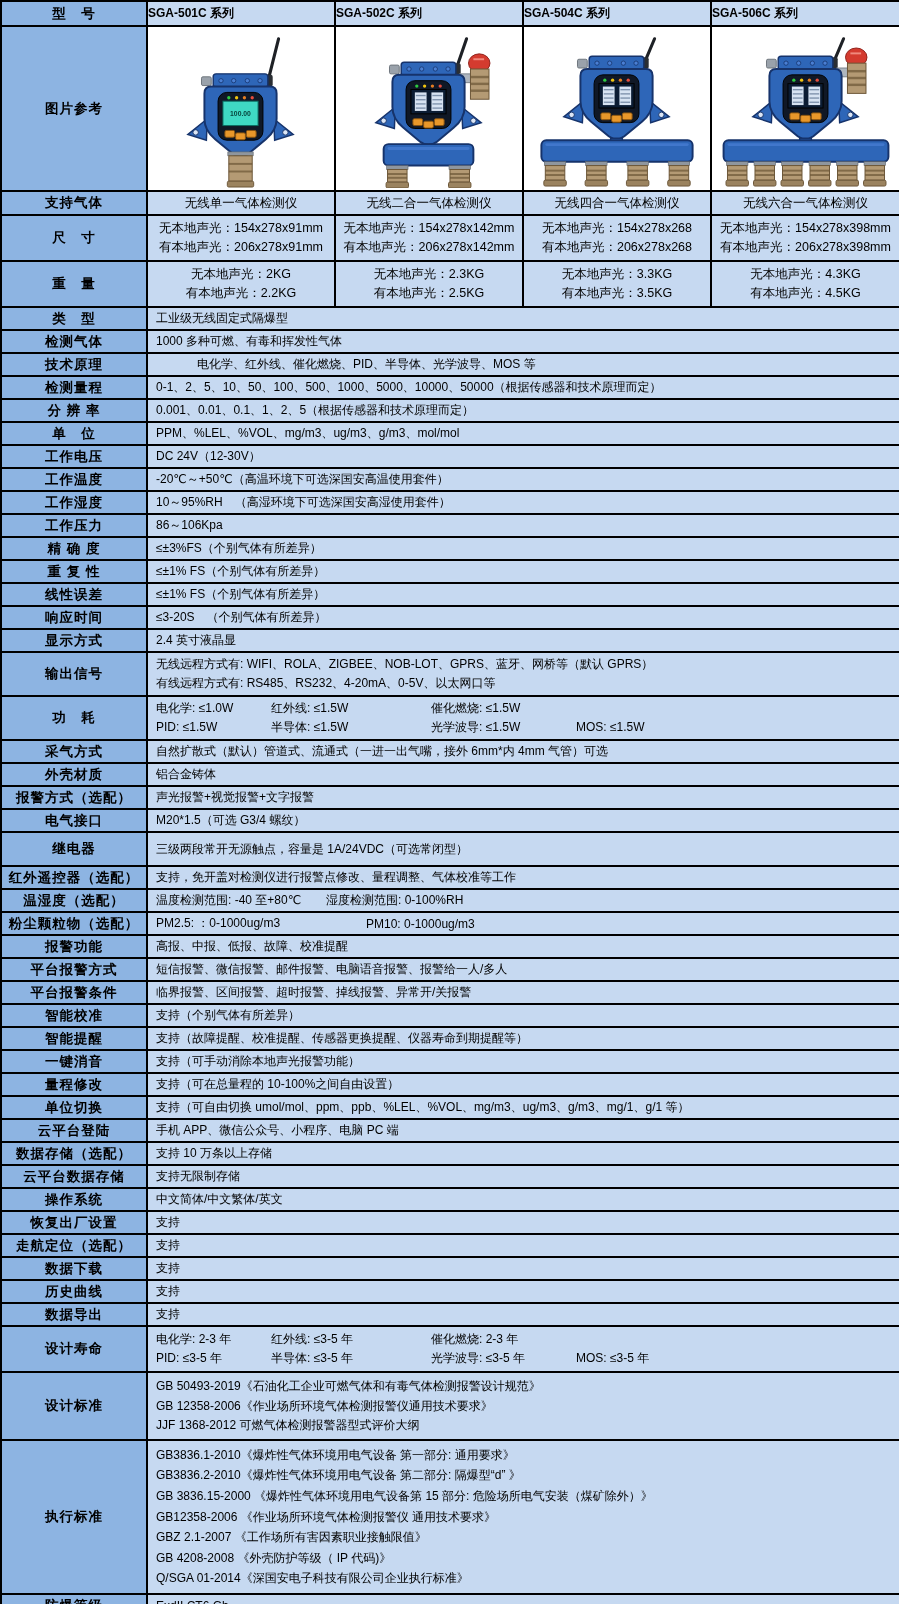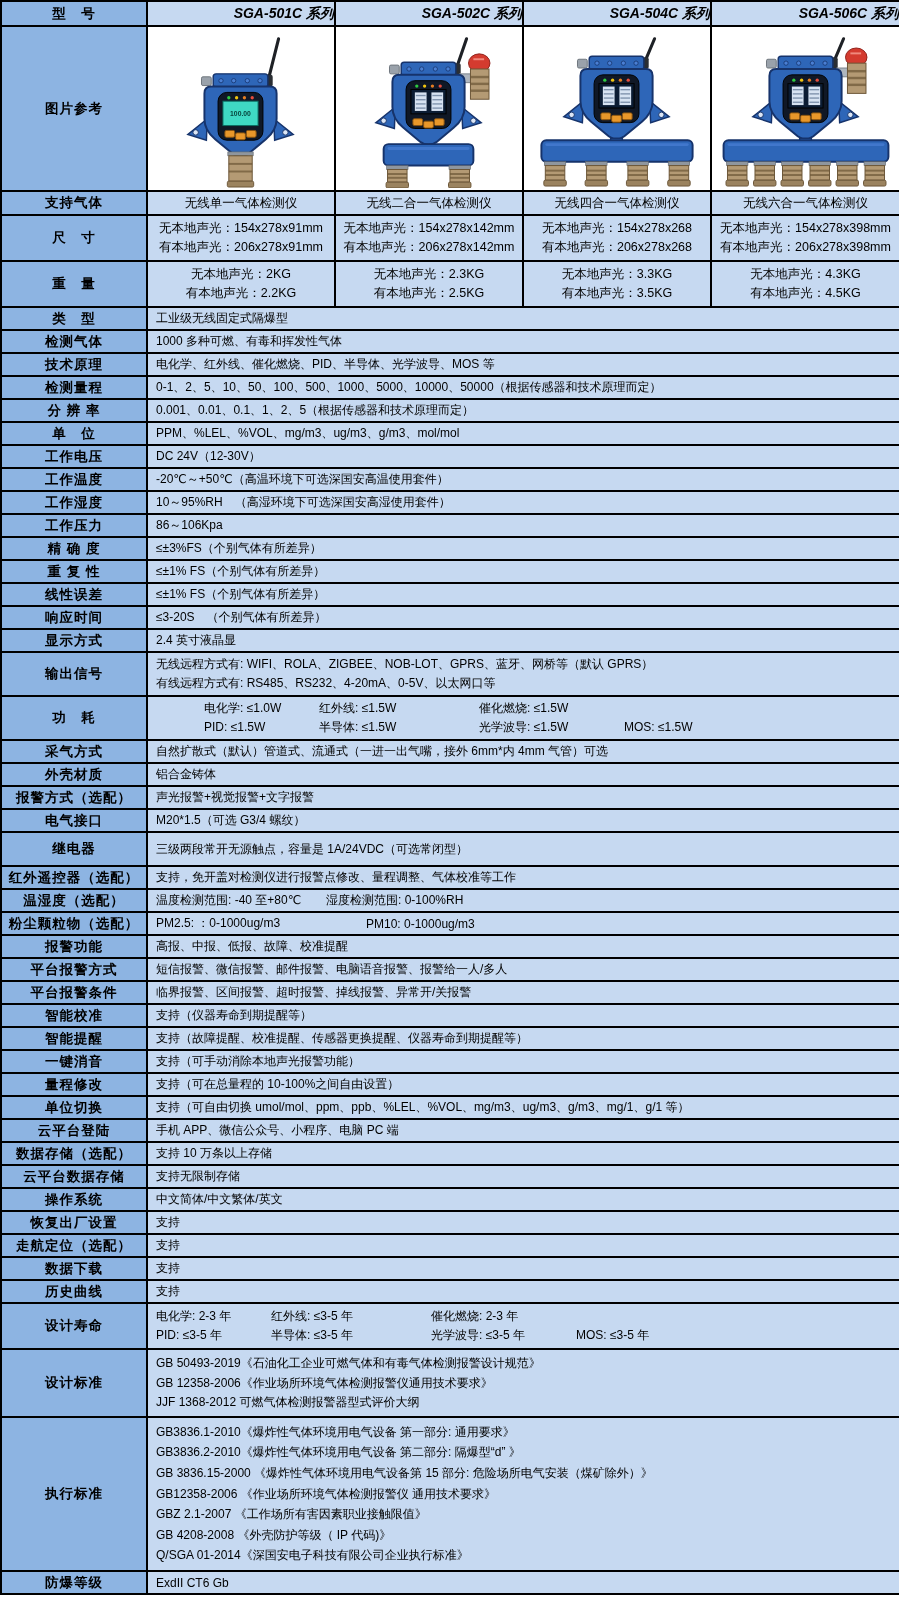--- a/index.html
+++ b/index.html
@@ -2,21 +2,21 @@
 <html style="--label-bg: #8DB4E2; --value-bg: #C6D9F1;"><head>
 <meta charset="utf-8">
 <style>
   html,body{margin:0;padding:0;background:#fff;}
   body{width:899px;font-family:"Liberation Sans","DejaVu Sans",sans-serif;color:#000;}
   table{border-collapse:collapse;table-layout:fixed;width:899px;}
   td{border:2px solid #000;overflow:hidden;padding:0;vertical-align:middle;}
   td.label-cell{background:var(--label-bg);text-align:center;font-weight:700;font-size:13.5px;letter-spacing:1px;padding:0 2px;}
   td.value-cell{background:var(--value-bg);font-size:12px;}
   td.grid-cell{background:var(--value-bg);font-size:12.5px;text-align:center;}
-  td.model-cell{background:var(--value-bg);font-weight:700;font-size:14px;text-align:right;font-style:italic;}
+  td.model-cell{background:var(--value-bg);font-weight:700;font-size:12px;text-align:left;}
   td.img-cell{background:#fff;text-align:center;}
   .cell-lines{display:flex;flex-direction:column;justify-content:space-evenly;height:100%;}
   .value-cell .line{display:flex;align-items:center;padding-left:8px;white-space:nowrap;}
   .grid-cell .line{justify-content:center;padding-left:0;display:flex;align-items:center;white-space:nowrap;}
   .seg{display:inline-block;text-align:left;}
   svg{display:block;margin:0 auto;}
 </style>
 </head>
 <body>
 
@@ -434,21 +434,21 @@
             <div class="cell-lines" style="height: 17px;">
               <div class="line">
                 <span class="seg">1000 多种可燃、有毒和挥发性气体</span>
               </div>
             </div>
           </td>
         </tr>
         <tr>
           <td class="label-cell" style="height: 21px;">技术原理</td>
           <td class="value-cell" colspan="4" style="height: 21px;">
-            <div class="cell-lines" style="height: 17px;">
+            <div class="cell-lines" style="height: 17px; padding-left: 41px;">
               <div class="line">
                 <span class="seg">电化学、红外线、催化燃烧、PID、半导体、光学波导、MOS 等</span>
               </div>
             </div>
           </td>
         </tr>
         <tr>
           <td class="label-cell" style="height: 21px;">检测量程</td>
           <td class="value-cell" colspan="4" style="height: 21px;">
             <div class="cell-lines" style="height: 17px;">
@@ -577,21 +577,21 @@
               </div>
               <div class="line">
                 <span class="seg">有线远程方式有: RS485、RS232、4-20mA、0-5V、以太网口等</span>
               </div>
             </div>
           </td>
         </tr>
         <tr>
           <td class="label-cell" style="height: 42px;">功　耗</td>
           <td class="value-cell" colspan="4" style="height: 42px;">
-            <div class="cell-lines" style="height: 38px; padding-left: 48px;">
+            <div class="cell-lines" style="height: 38px;">
               <div class="line">
                 <span class="seg" style="min-width: 115px;">电化学: ≤1.0W</span>
                 <span class="seg" style="min-width: 160px;">红外线: ≤1.5W</span>
                 <span class="seg">催化燃烧: ≤1.5W</span>
               </div>
               <div class="line">
                 <span class="seg" style="min-width: 115px;">PID: ≤1.5W</span>
                 <span class="seg" style="min-width: 160px;">半导体: ≤1.5W</span>
                 <span class="seg" style="min-width: 145px;">光学波导: ≤1.5W</span>
                 <span class="seg">MOS: ≤1.5W</span>
@@ -709,21 +709,21 @@
                 <span class="seg">临界报警、区间报警、超时报警、掉线报警、异常开/关报警</span>
               </div>
             </div>
           </td>
         </tr>
         <tr>
           <td class="label-cell" style="height: 21px;">智能校准</td>
           <td class="value-cell" colspan="4" style="height: 21px;">
             <div class="cell-lines" style="height: 17px;">
               <div class="line">
-                <span class="seg">支持（仪器寿命到期提醒等）</span>
+                <span class="seg">支持（个别气体有所差异）</span>
               </div>
             </div>
           </td>
         </tr>
         <tr>
           <td class="label-cell" style="height: 21px;">智能提醒</td>
           <td class="value-cell" colspan="4" style="height: 21px;">
             <div class="cell-lines" style="height: 17px;">
               <div class="line">
                 <span class="seg">支持（故障提醒、校准提醒、传感器更换提醒、仪器寿命到期提醒等）</span>
@@ -826,20 +826,30 @@
           <td class="value-cell" colspan="4" style="height: 21px;">
             <div class="cell-lines" style="height: 17px;">
               <div class="line">
                 <span class="seg">支持</span>
               </div>
             </div>
           </td>
         </tr>
         <tr>
           <td class="label-cell" style="height: 21px;">历史曲线</td>
+          <td class="value-cell" colspan="4" style="height: 21px;">
+            <div class="cell-lines" style="height: 17px;">
+              <div class="line">
+                <span class="seg">支持</span>
+              </div>
+            </div>
+          </td>
+        </tr>
+        <tr>
+          <td class="label-cell" style="height: 21px;">数据导出</td>
           <td class="value-cell" colspan="4" style="height: 21px;">
             <div class="cell-lines" style="height: 17px;">
               <div class="line">
                 <span class="seg">支持</span>
               </div>
             </div>
           </td>
         </tr>
         <tr>
           <td class="label-cell" style="height: 44px;">设计寿命</td>

